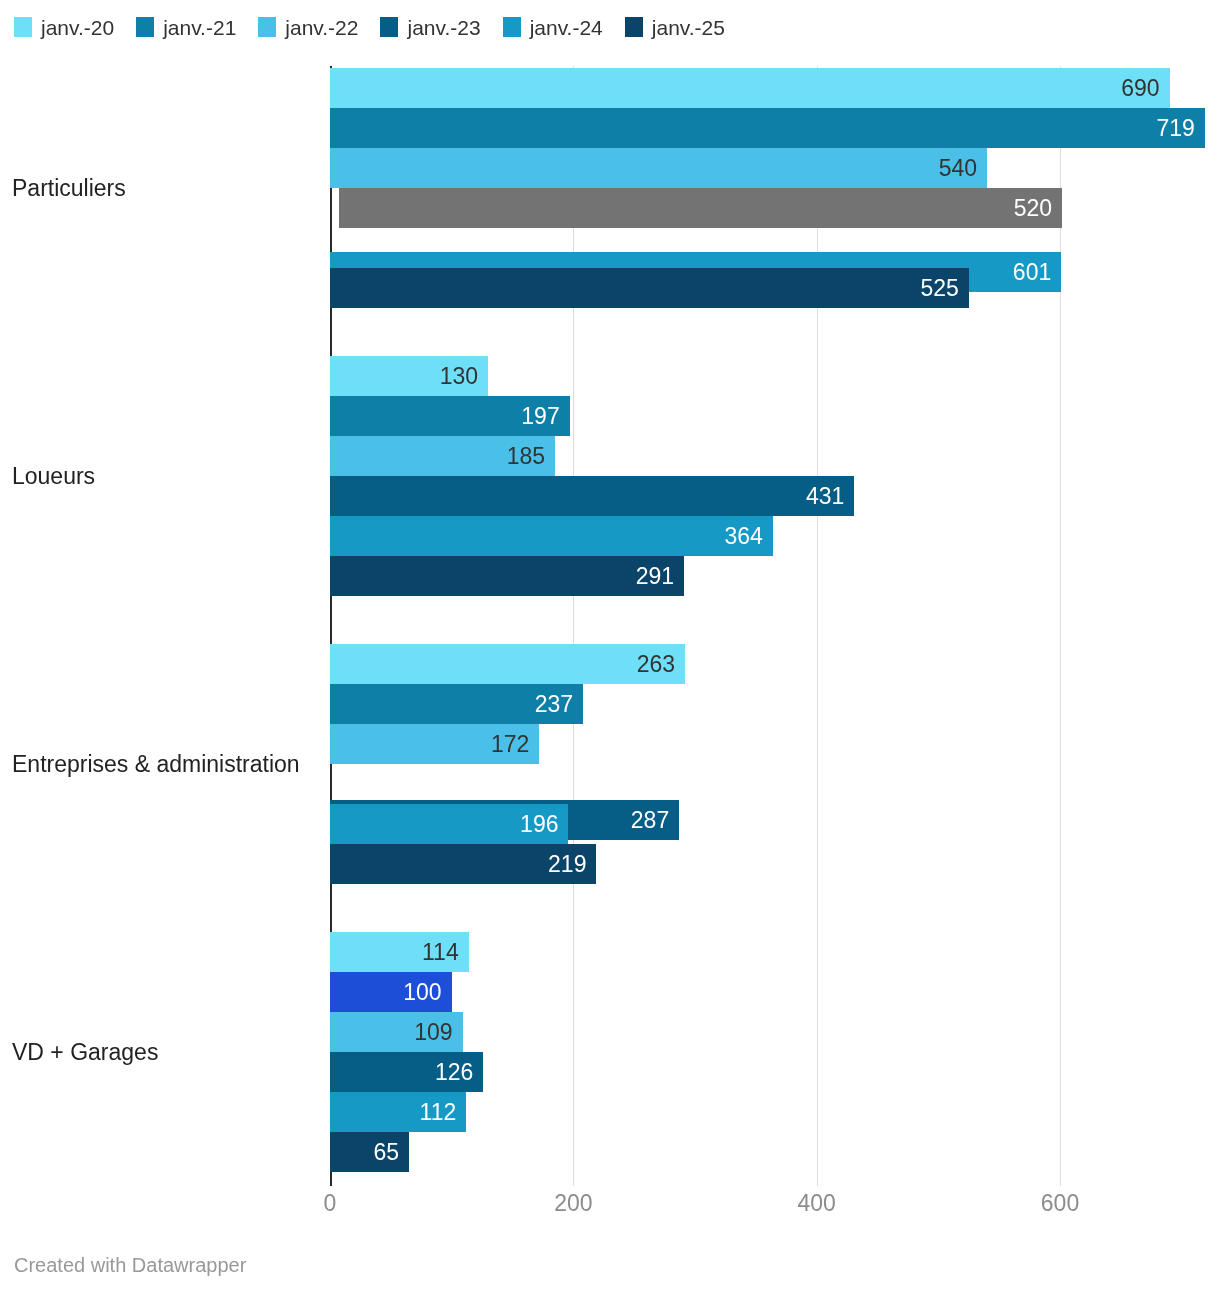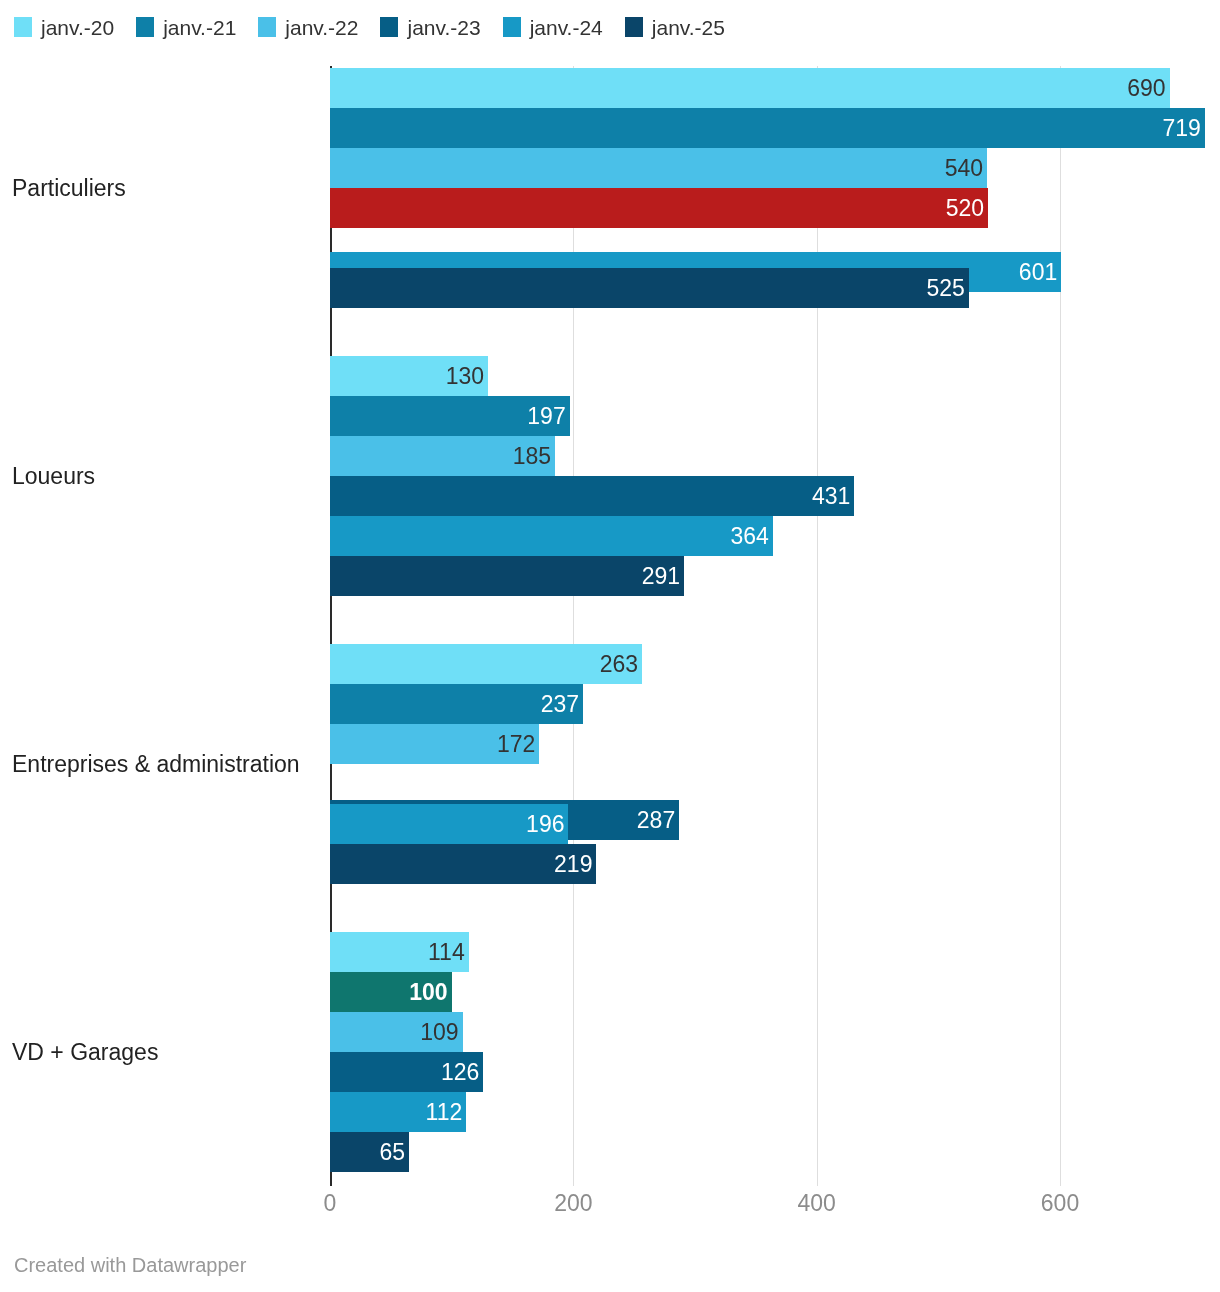--- a/index.html
+++ b/index.html
@@ -90,21 +90,21 @@
   }
   .bar {
     position: absolute;
     left: 0;
     top: 0;
     height: 40px;
     display: flex;
     align-items: center;
     justify-content: flex-end;
     box-sizing: border-box;
-    padding-right: 4px;
+    padding-right: 10px;
   }
   .bar-value {
     font-size: 23px;
     line-height: 23px;
     white-space: nowrap;
   }
   .bar-value.light { color: #ffffff; }
   .bar-value.dark  { color: #333333; }
 
   
@@ -208,21 +208,21 @@
           <div class="bar" style="width: 874.807px; background: rgb(14, 128, 168);">
             <span class="bar-value light">719</span>
           </div>
         </div>
         <div class="bar-row" style="top: 80px; width: 790px;">
           <div class="bar" style="width: 657.018px; background: rgb(74, 192, 232);">
             <span class="bar-value dark">540</span>
           </div>
         </div>
         <div class="bar-row" style="top: 120px; width: 790px;">
-          <div class="bar" style="width: 658px; background: #b91c1c;">
+          <div class="bar" style="width: 723px; background: #737373; margin-left: 9px;">
             <span class="bar-value light">520</span>
           </div>
         </div>
         <div class="bar-row" style="top: 160px; width: 790px; margin-top: 24px;">
           <div class="bar" style="width: 731.237px; background: rgb(23, 153, 198);">
             <span class="bar-value light">601</span>
           </div>
         </div>
         <div class="bar-row" style="top: 200px; width: 790px;">
           <div class="bar" style="width: 638.767px; background: rgb(10, 69, 105);">
@@ -257,21 +257,21 @@
           </div>
         </div>
         <div class="bar-row" style="top: 200px; width: 790px;">
           <div class="bar" style="width: 354.06px; background: rgb(10, 69, 105);">
             <span class="bar-value light">291</span>
           </div>
         </div>
       </div>
       <div class="bar-group" style="top: 578px; height: 240px;">
         <div class="bar-row" style="top: 0px; width: 790px;">
-          <div class="bar" style="width: 312px; background: rgb(111, 223, 247); justify-content: flex-end;">
+          <div class="bar" style="width: 355px; background: rgb(111, 223, 247); justify-content: flex-end;">
             <span class="bar-value dark">263</span>
           </div>
         </div>
         <div class="bar-row" style="top: 40px; width: 790px;">
           <div class="bar" style="width: 253px; background: rgb(14, 128, 168);">
             <span class="bar-value light">237</span>
           </div>
         </div>
         <div class="bar-row" style="top: 80px; width: 790px;">
           <div class="bar" style="width: 209.272px; background: rgb(74, 192, 232);">
@@ -294,21 +294,21 @@
           </div>
         </div>
       </div>
       <div class="bar-group" style="top: 866px; height: 240px;">
         <div class="bar-row" style="top: 0px; width: 790px;">
           <div class="bar" style="width: 138.704px; background: rgb(111, 223, 247);">
             <span class="bar-value dark">114</span>
           </div>
         </div>
         <div class="bar-row" style="top: 40px; width: 790px;">
-          <div class="bar" style="width: 121.67px; background: #0f766e; font-weight: bold;">
+          <div class="bar" style="width: 121.67px; background: #1d4ed8;">
             <span class="bar-value light">100</span>
           </div>
         </div>
         <div class="bar-row" style="top: 80px; width: 790px;">
           <div class="bar" style="width: 132.62px; background: rgb(74, 192, 232);">
             <span class="bar-value dark">109</span>
           </div>
         </div>
         <div class="bar-row" style="top: 120px; width: 790px;">
           <div class="bar" style="width: 153.304px; background: rgb(6, 94, 134);">

